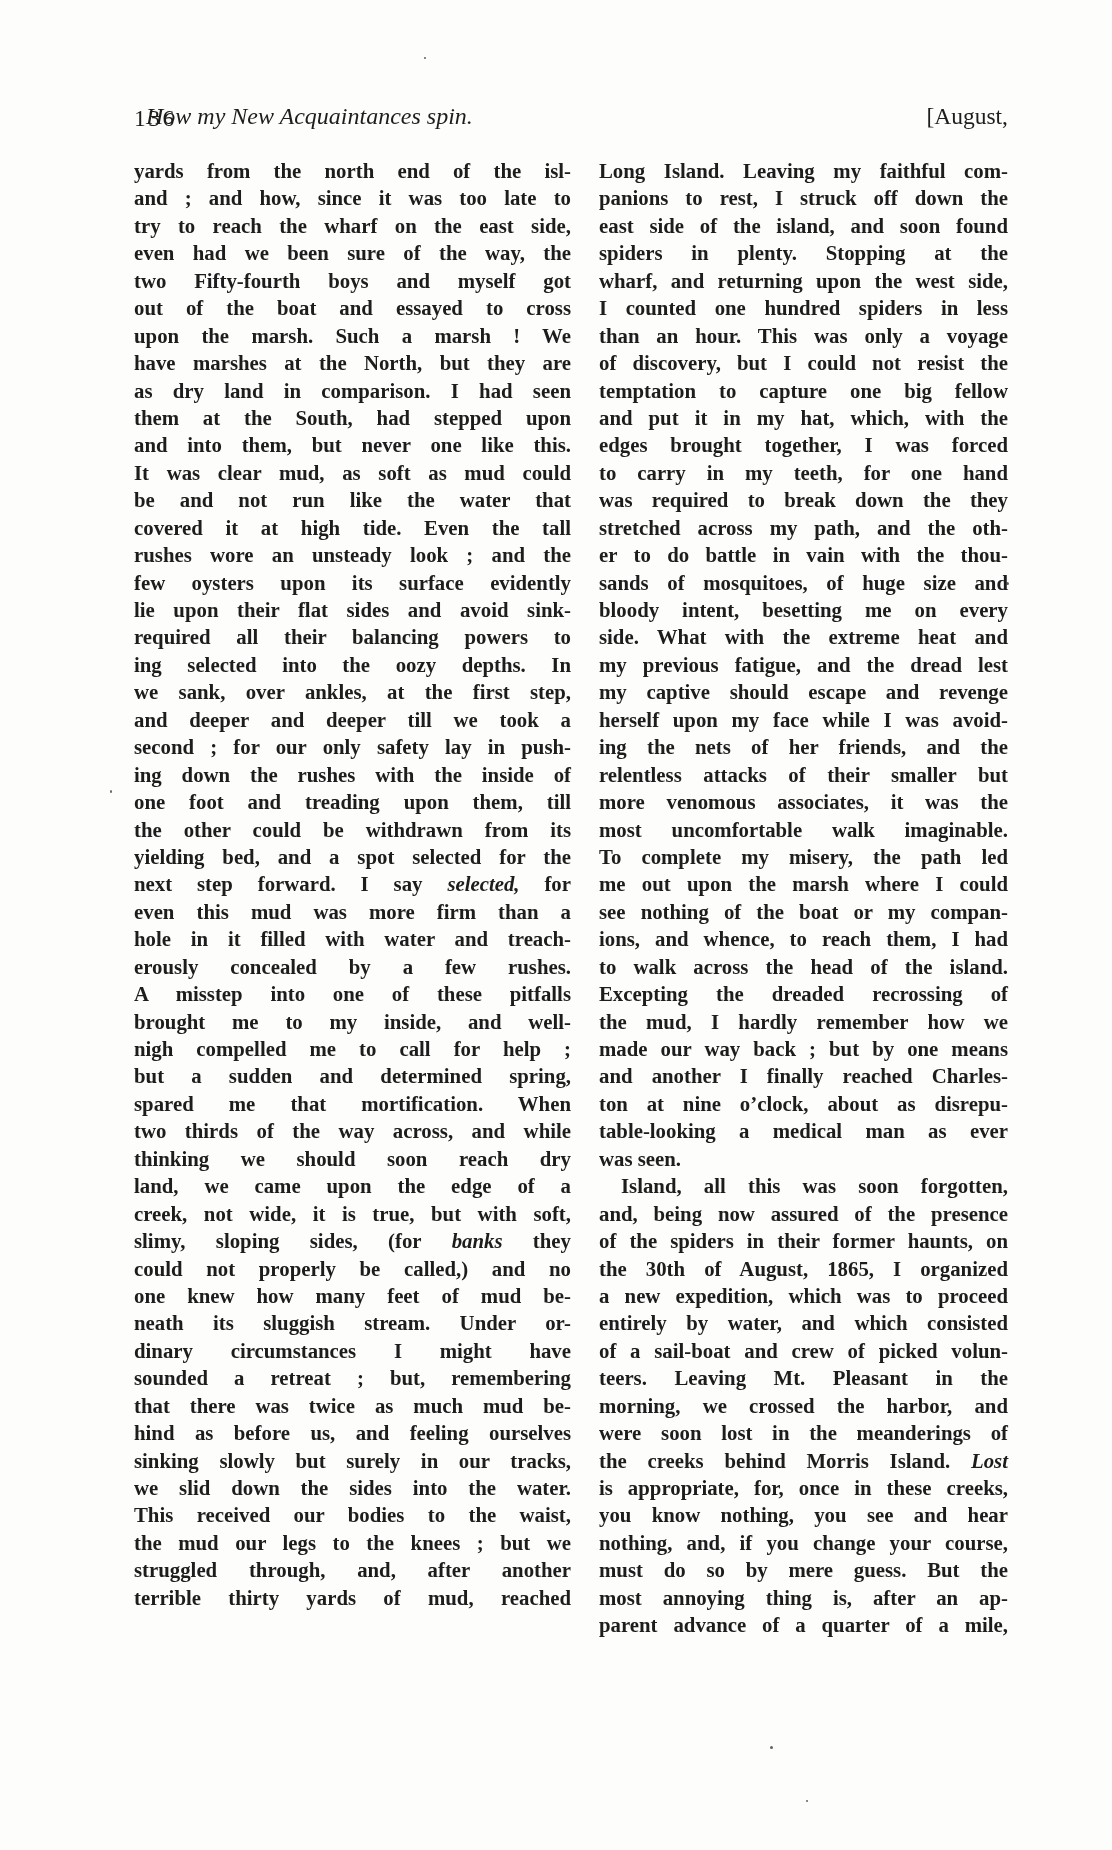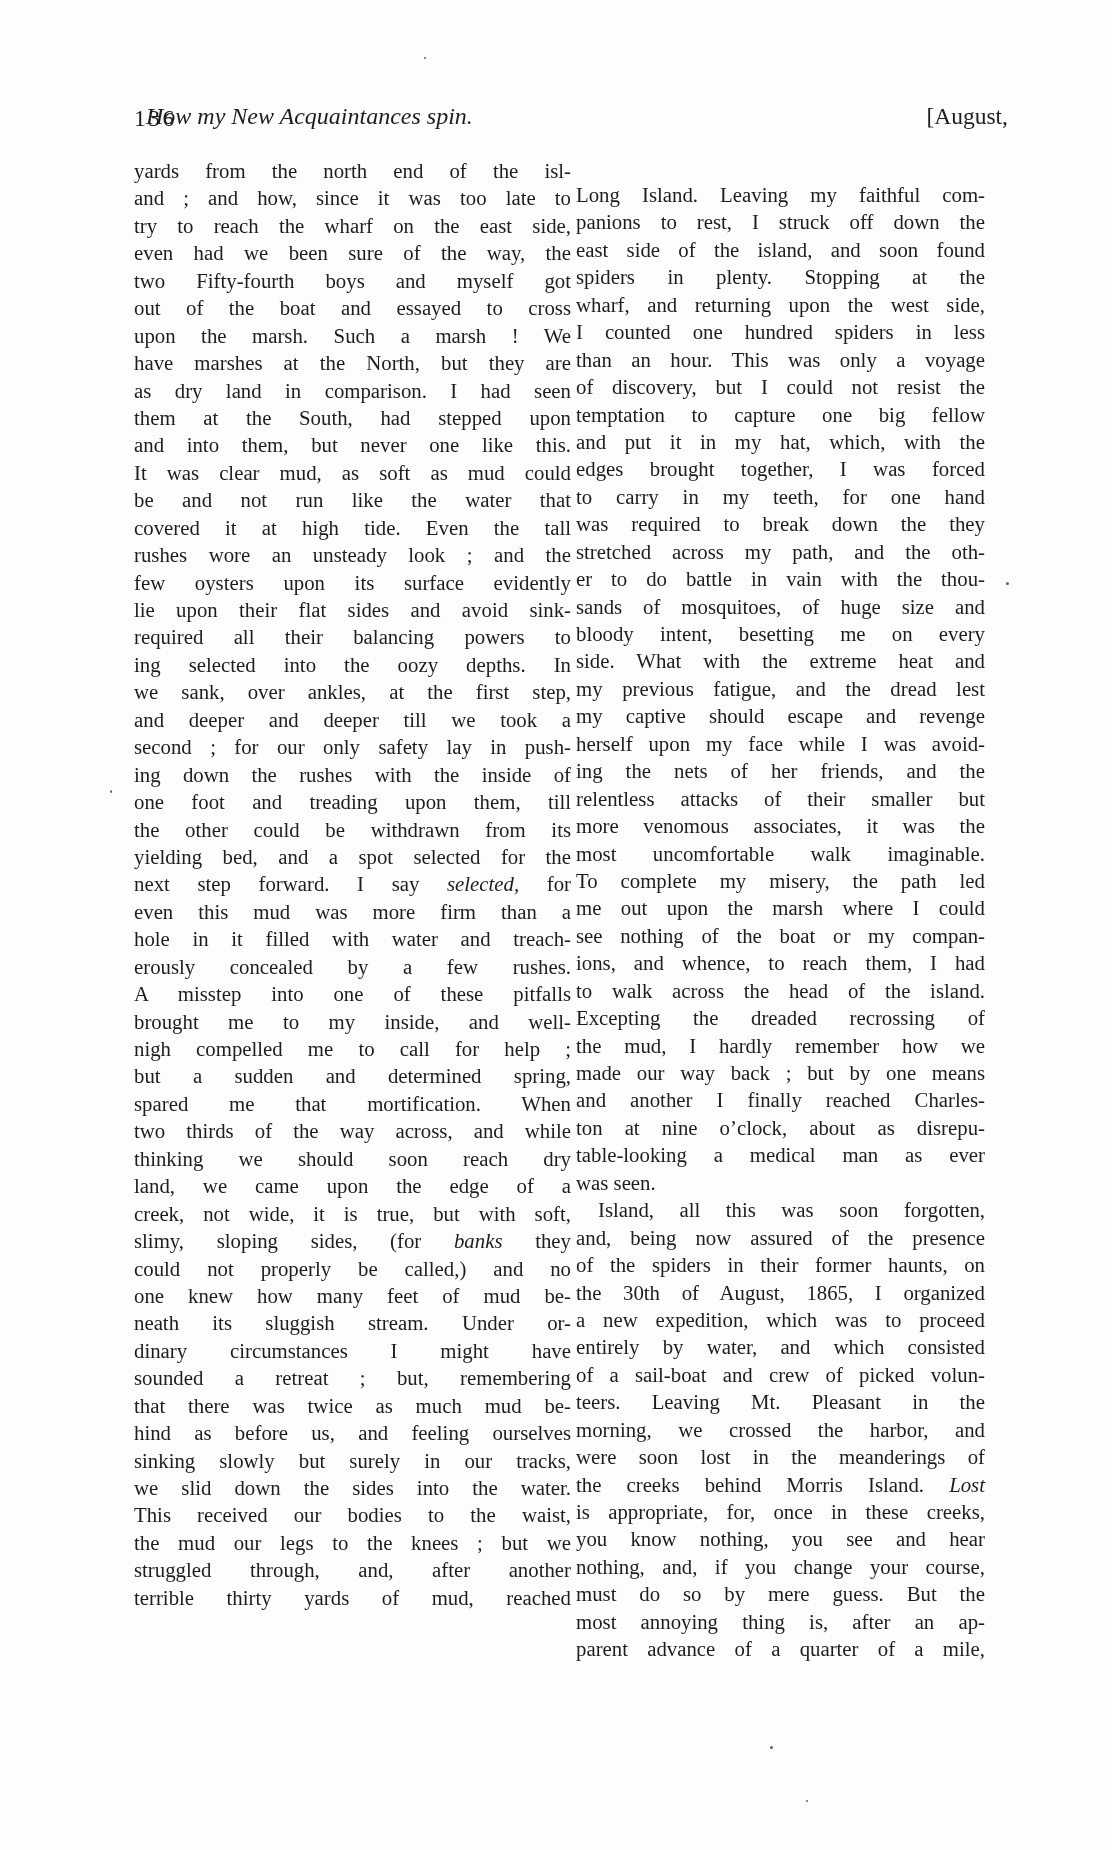--- a/index.html
+++ b/index.html
@@ -35,23 +35,24 @@
   .issue {
     position: absolute;
     right: 0; top: 0;
     font-size: 23.5px;
   }
   .col {
     position: absolute;
     top: 157px;
     font-size: 20.8px;
     line-height: 27.45px;
+    font-weight: bold;
   }
   .col-left  { left: 134px; width: 437px; }
-  .col-right { left: 576px; width: 409px; margin-top: 24px; }
+  .col-right { left: 599px; width: 409px; }
   .line {
     text-align: justify;
     text-align-last: justify;
     text-justify: inter-word;
     height: 27.45px;
     overflow: visible;
     white-space: normal;
   }
   .line.no-just { text-align-last: left; }
   .line.indent  { text-indent: 22px; }

